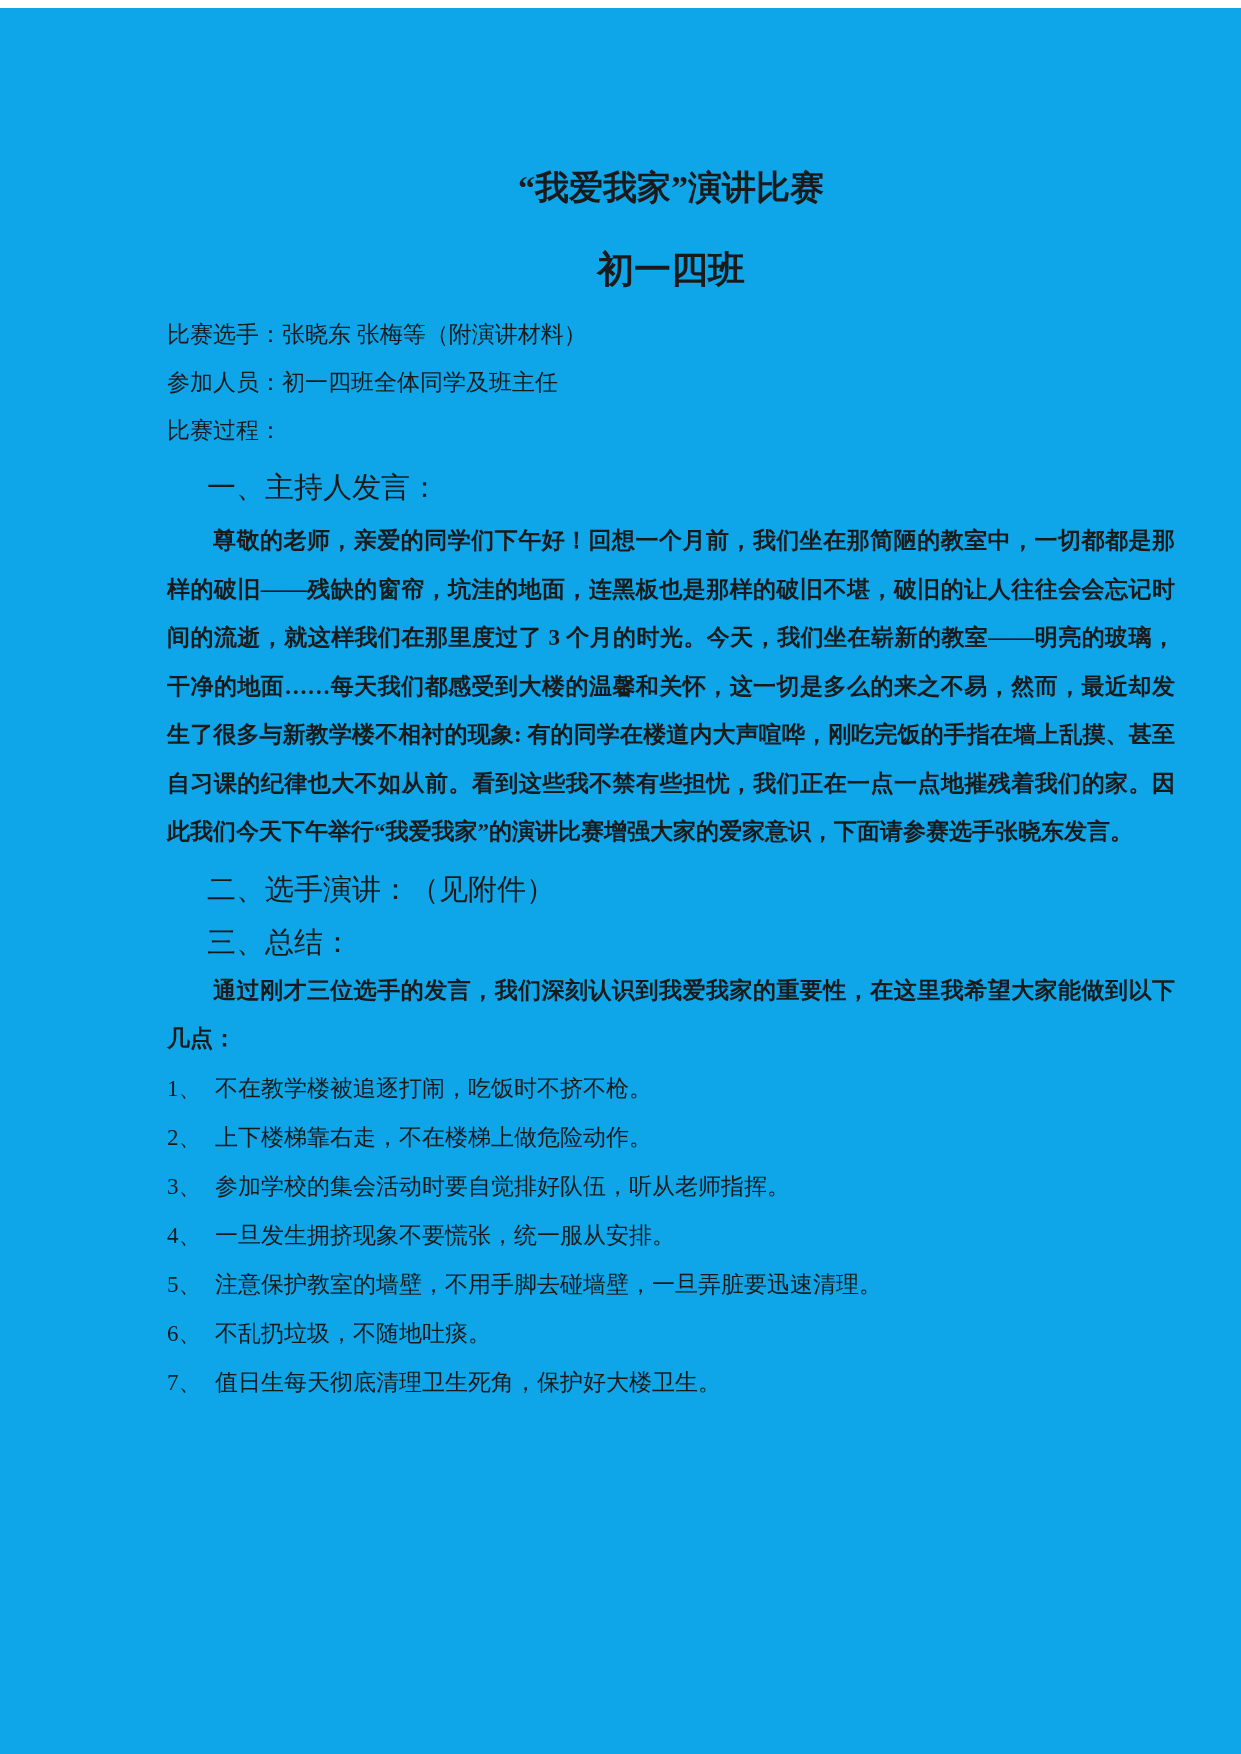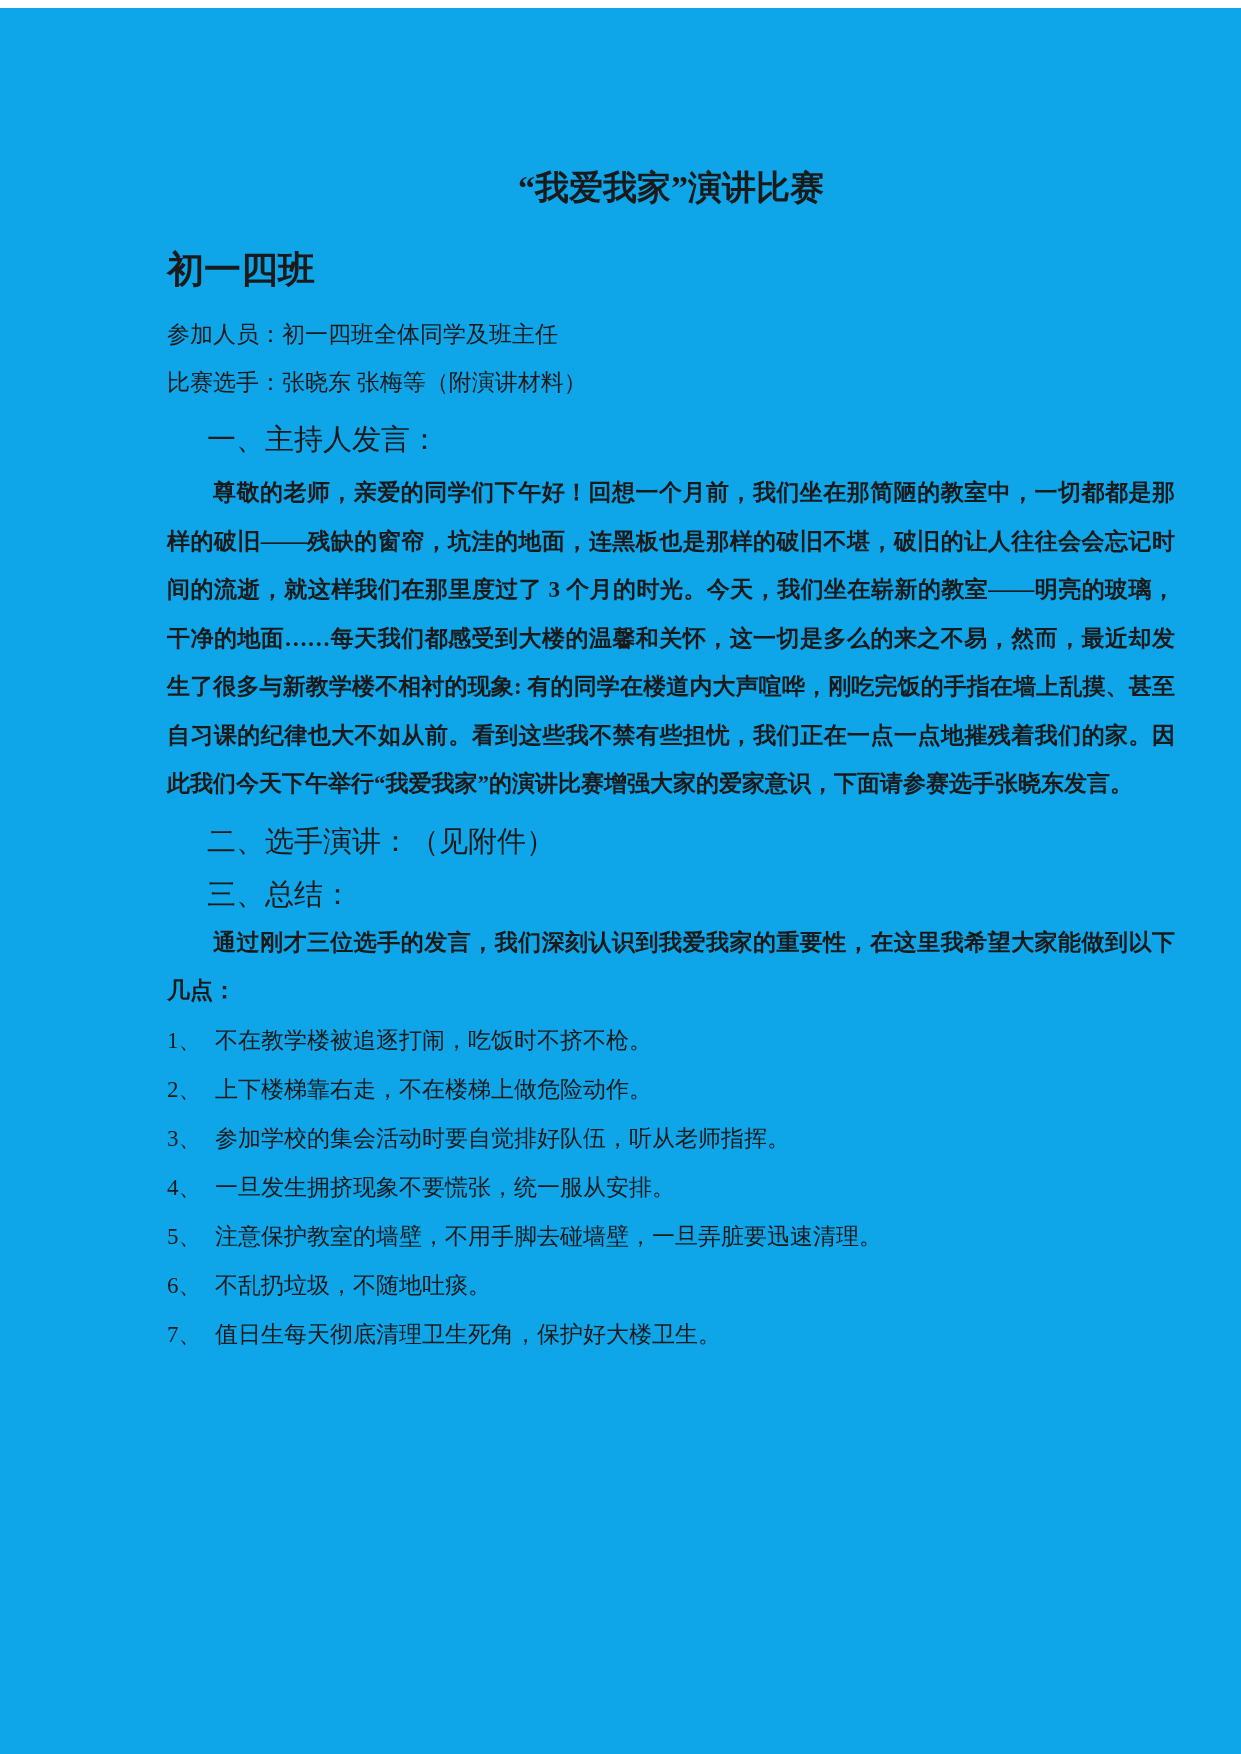--- a/index.html
+++ b/index.html
@@ -23,20 +23,21 @@
     font-size: 34px;
     line-height: 48px;
     font-weight: bold;
     text-align: center;
     margin: 0;
   }
   .doc-subtitle {
     font-size: 37px;
     line-height: 52px;
     font-weight: bold;
+    text-align: center;
     margin: 32px 0 0 0;
   }
   .info-block {
     margin-top: 15px;
   }
   .info-line {
     font-size: 23px;
     line-height: 48px;
     margin: 0;
   }
@@ -84,22 +85,23 @@
 </style>
 </head>
 <body>
 
 <div class="page">
 
   <h1 class="doc-title">“我爱我家”演讲比赛</h1>
   <h2 class="doc-subtitle">初一四班</h2>
 
   <div class="info-block">
+    <p class="info-line">比赛选手：张晓东 张梅等（附演讲材料）</p>
     <p class="info-line">参加人员：初一四班全体同学及班主任</p>
-    <p class="info-line">比赛选手：张晓东 张梅等（附演讲材料）</p>
+    <p class="info-line">比赛过程：</p>
   </div>
 
   <p class="section-heading h1">一、主持人发言：</p>
 
   <p class="body-para">尊敬的老师，亲爱的同学们下午好！回想一个月前，我们坐在那简陋的教室中，一切都都是那样的破旧——残缺的窗帘，坑洼的地面，连黑板也是那样的破旧不堪，破旧的让人往往会会忘记时间的流逝，就这样我们在那里度过了 3 个月的时光。今天，我们坐在崭新的教室——明亮的玻璃，干净的地面……每天我们都感受到大楼的温馨和关怀，这一切是多么的来之不易，然而，最近却发生了很多与新教学楼不相衬的现象: 有的同学在楼道内大声喧哗，刚吃完饭的手指在墙上乱摸、甚至自习课的纪律也大不如从前。看到这些我不禁有些担忧，我们正在一点一点地摧残着我们的家。因此我们今天下午举行“我爱我家”的演讲比赛增强大家的爱家意识，下面请参赛选手张晓东发言。</p>
 
   <p class="section-heading h2">二、选手演讲：（见附件）</p>
 
   <p class="section-heading h3">三、总结：</p>
 

